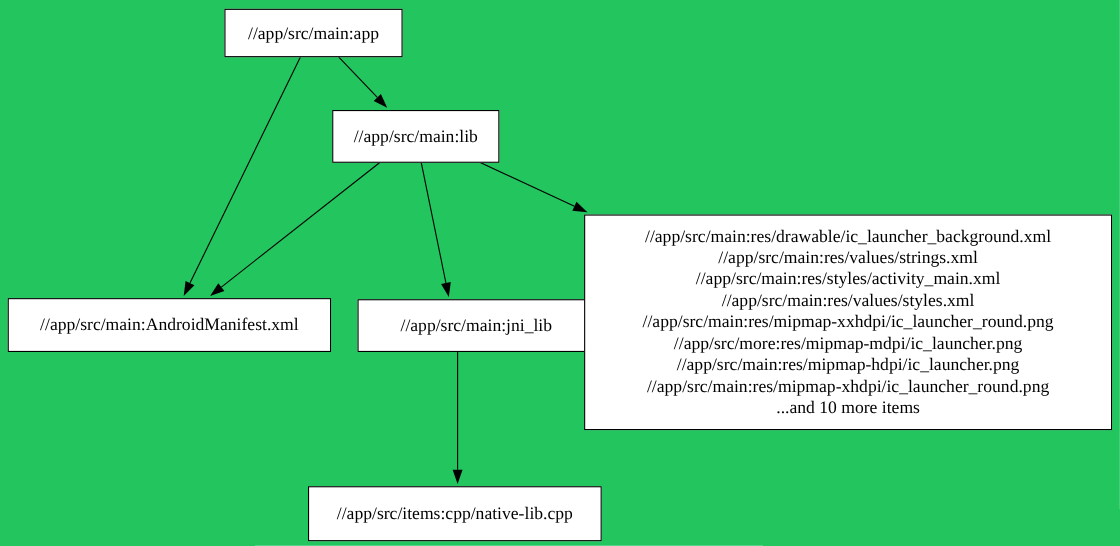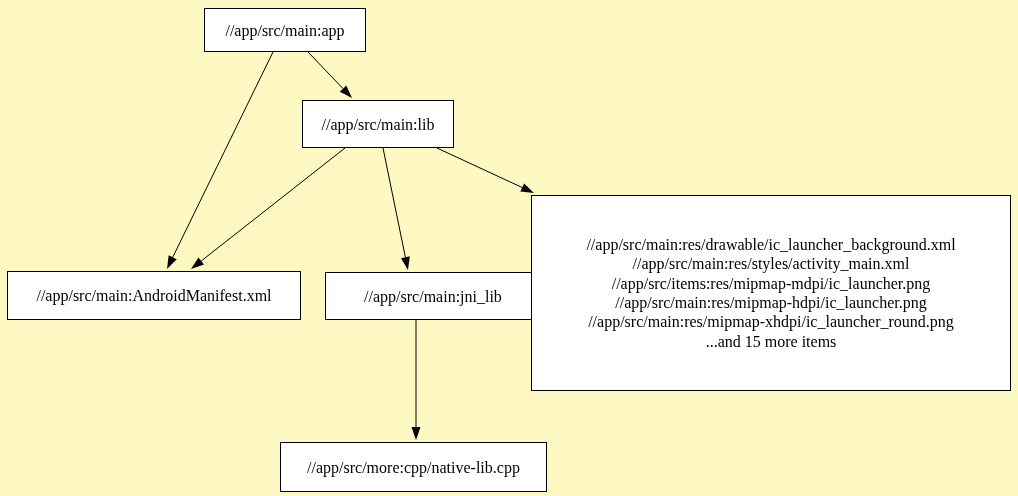--- a/index.html
+++ b/index.html
@@ -3,21 +3,21 @@
 <meta charset="utf-8">
 <style>
   html, body {
     margin: 0;
     padding: 0;
   }
   #canvas {
     position: relative;
     width: 1018px;
     height: 496px;
-    background: #fef9c3;
+    background: #22c55e;
     overflow: hidden;
     font-family: "Liberation Serif", "DejaVu Serif", serif;
     color: #000000;
   }
   #edge-layer {
     position: absolute;
     left: 0;
     top: 0;
     width: 1018px;
     height: 496px;
@@ -91,24 +91,27 @@
   <div class="gnode" id="node-lib">
     <span>//app/src/main:lib</span>
   </div>
 
   <div class="gnode" id="node-jni-lib">
     <span>//app/src/main:jni_lib</span>
   </div>
 
   <div class="gnode multi" id="node-res-group">
     <span>//app/src/main:res/drawable/ic_launcher_background.xml</span>
+    <span>//app/src/main:res/values/strings.xml</span>
     <span>//app/src/main:res/styles/activity_main.xml</span>
-    <span>//app/src/items:res/mipmap-mdpi/ic_launcher.png</span>
+    <span>//app/src/main:res/values/styles.xml</span>
+    <span>//app/src/main:res/mipmap-xxhdpi/ic_launcher_round.png</span>
+    <span>//app/src/more:res/mipmap-mdpi/ic_launcher.png</span>
     <span>//app/src/main:res/mipmap-hdpi/ic_launcher.png</span>
     <span>//app/src/main:res/mipmap-xhdpi/ic_launcher_round.png</span>
-    <span>...and 15 more items</span>
+    <span>...and 10 more items</span>
   </div>
 
   <div class="gnode" id="node-native-cpp">
-    <span>//app/src/more:cpp/native-lib.cpp</span>
+    <span>//app/src/items:cpp/native-lib.cpp</span>
   </div>
 
 </div>
 
 </body></html>

